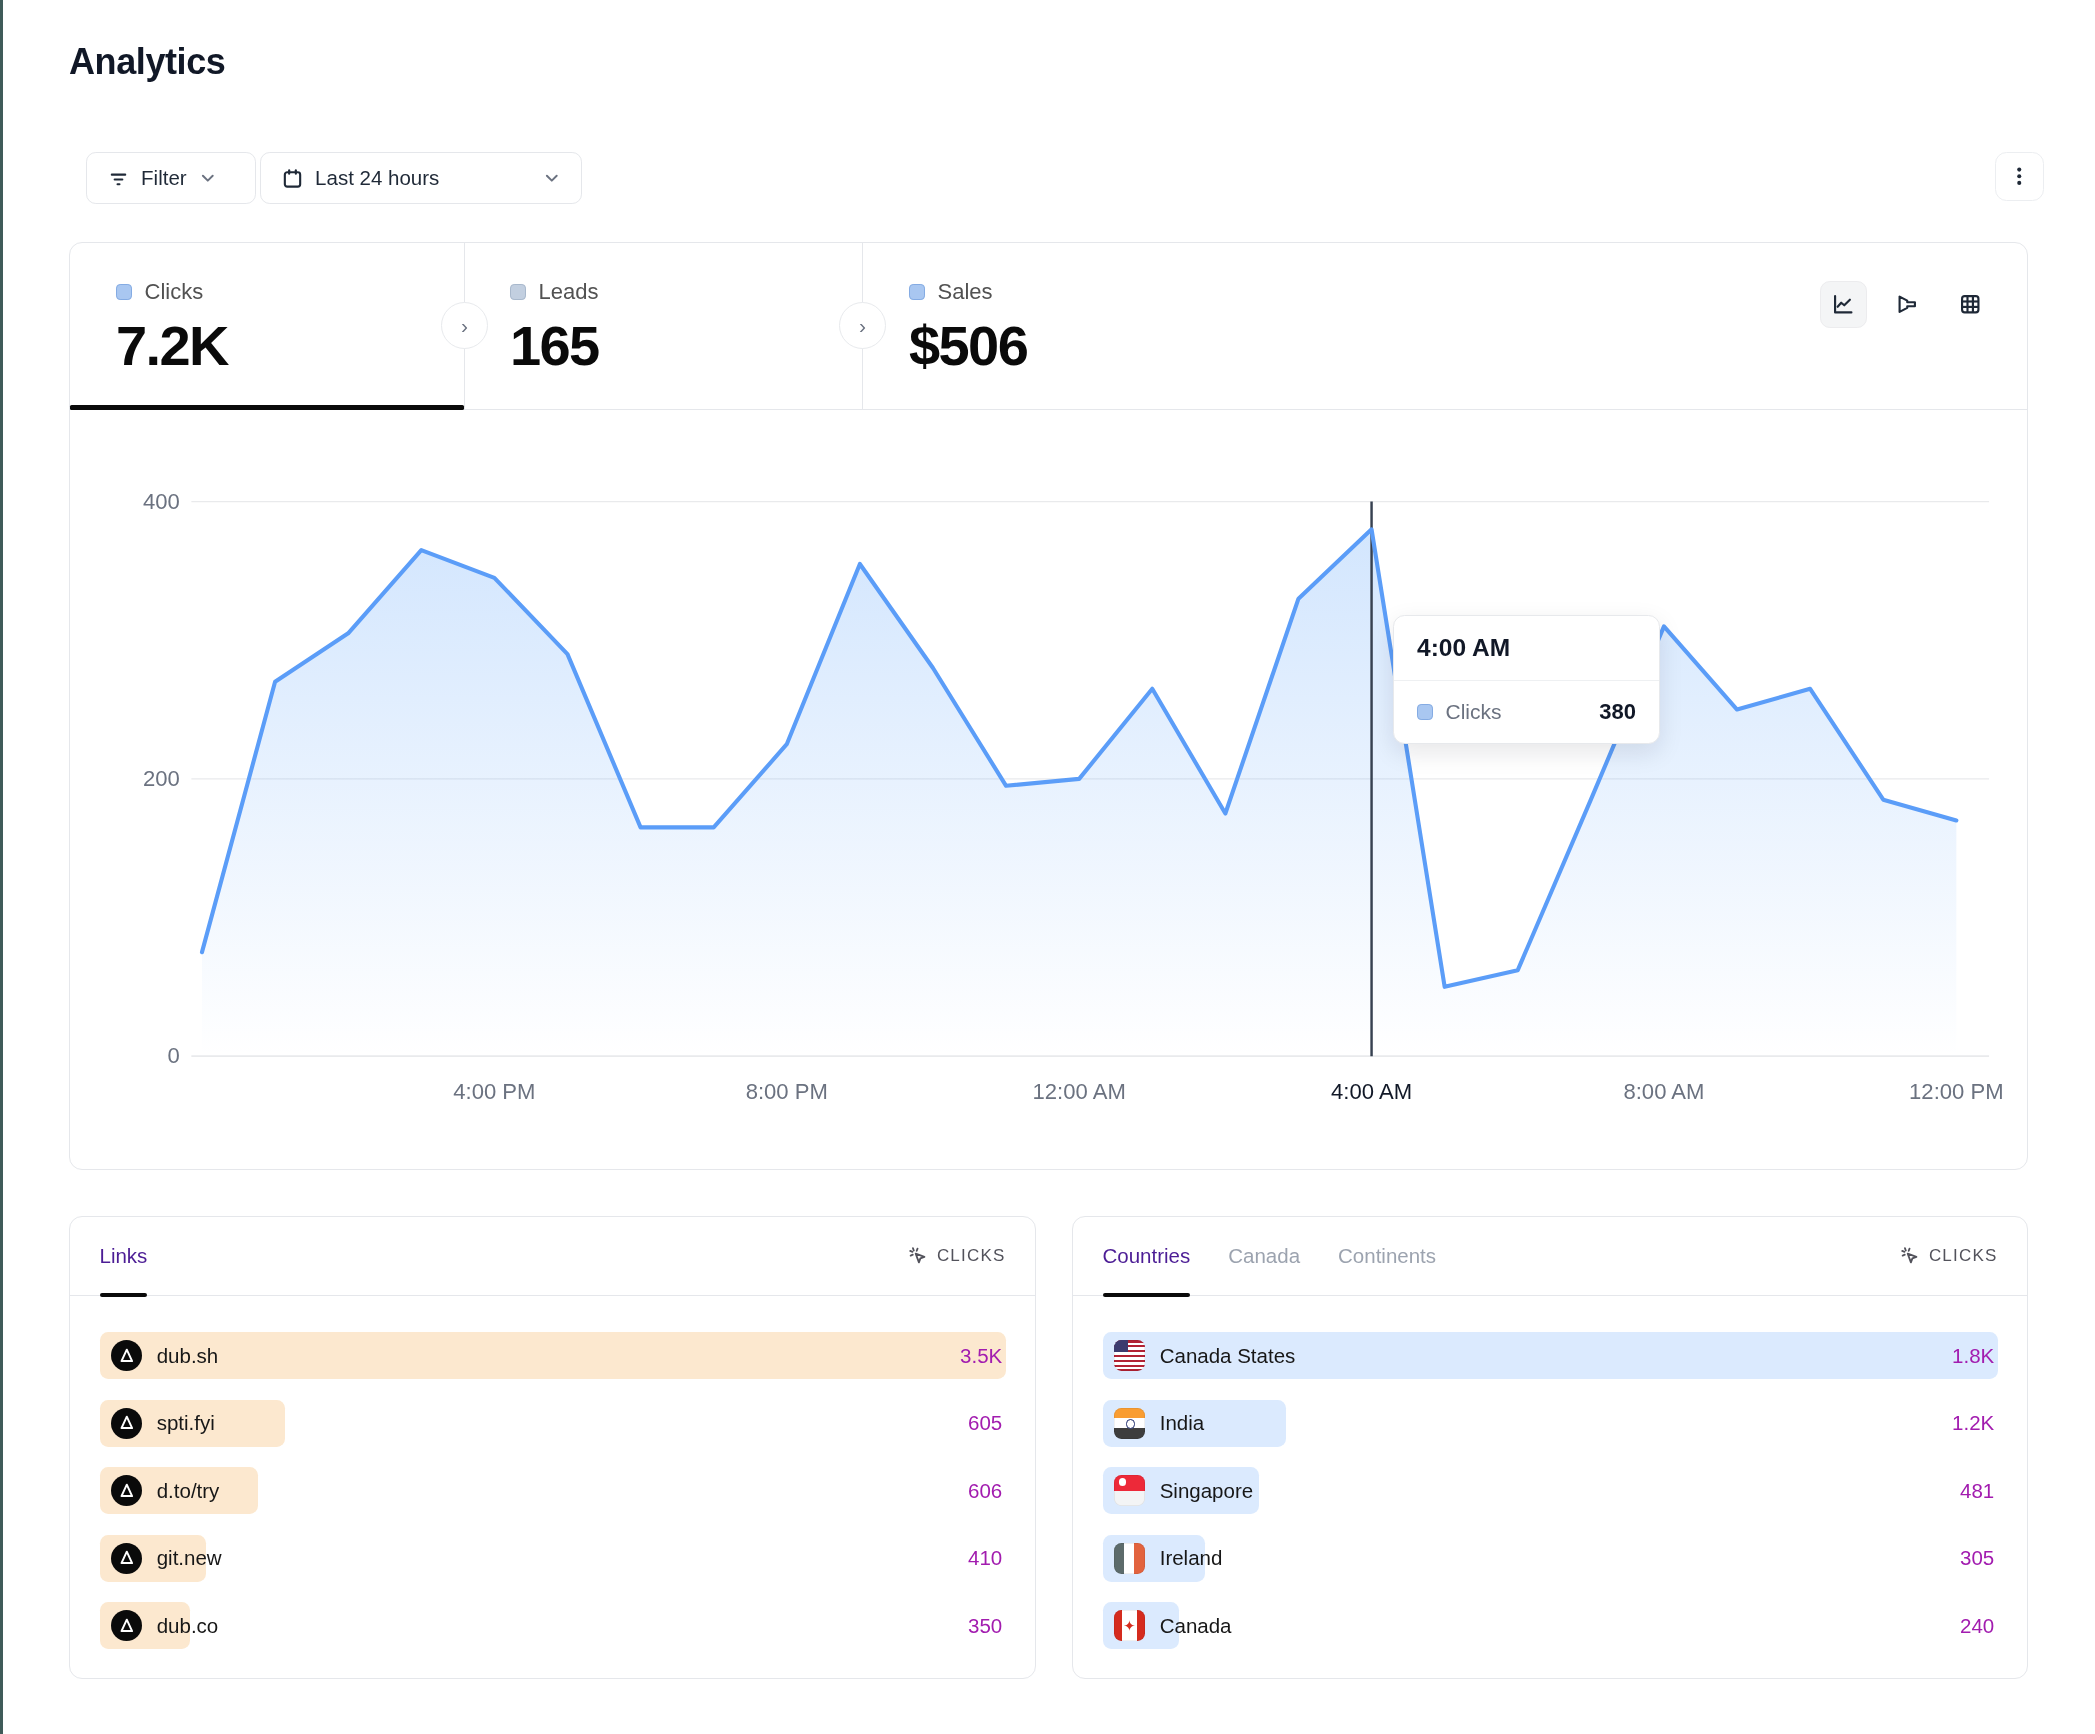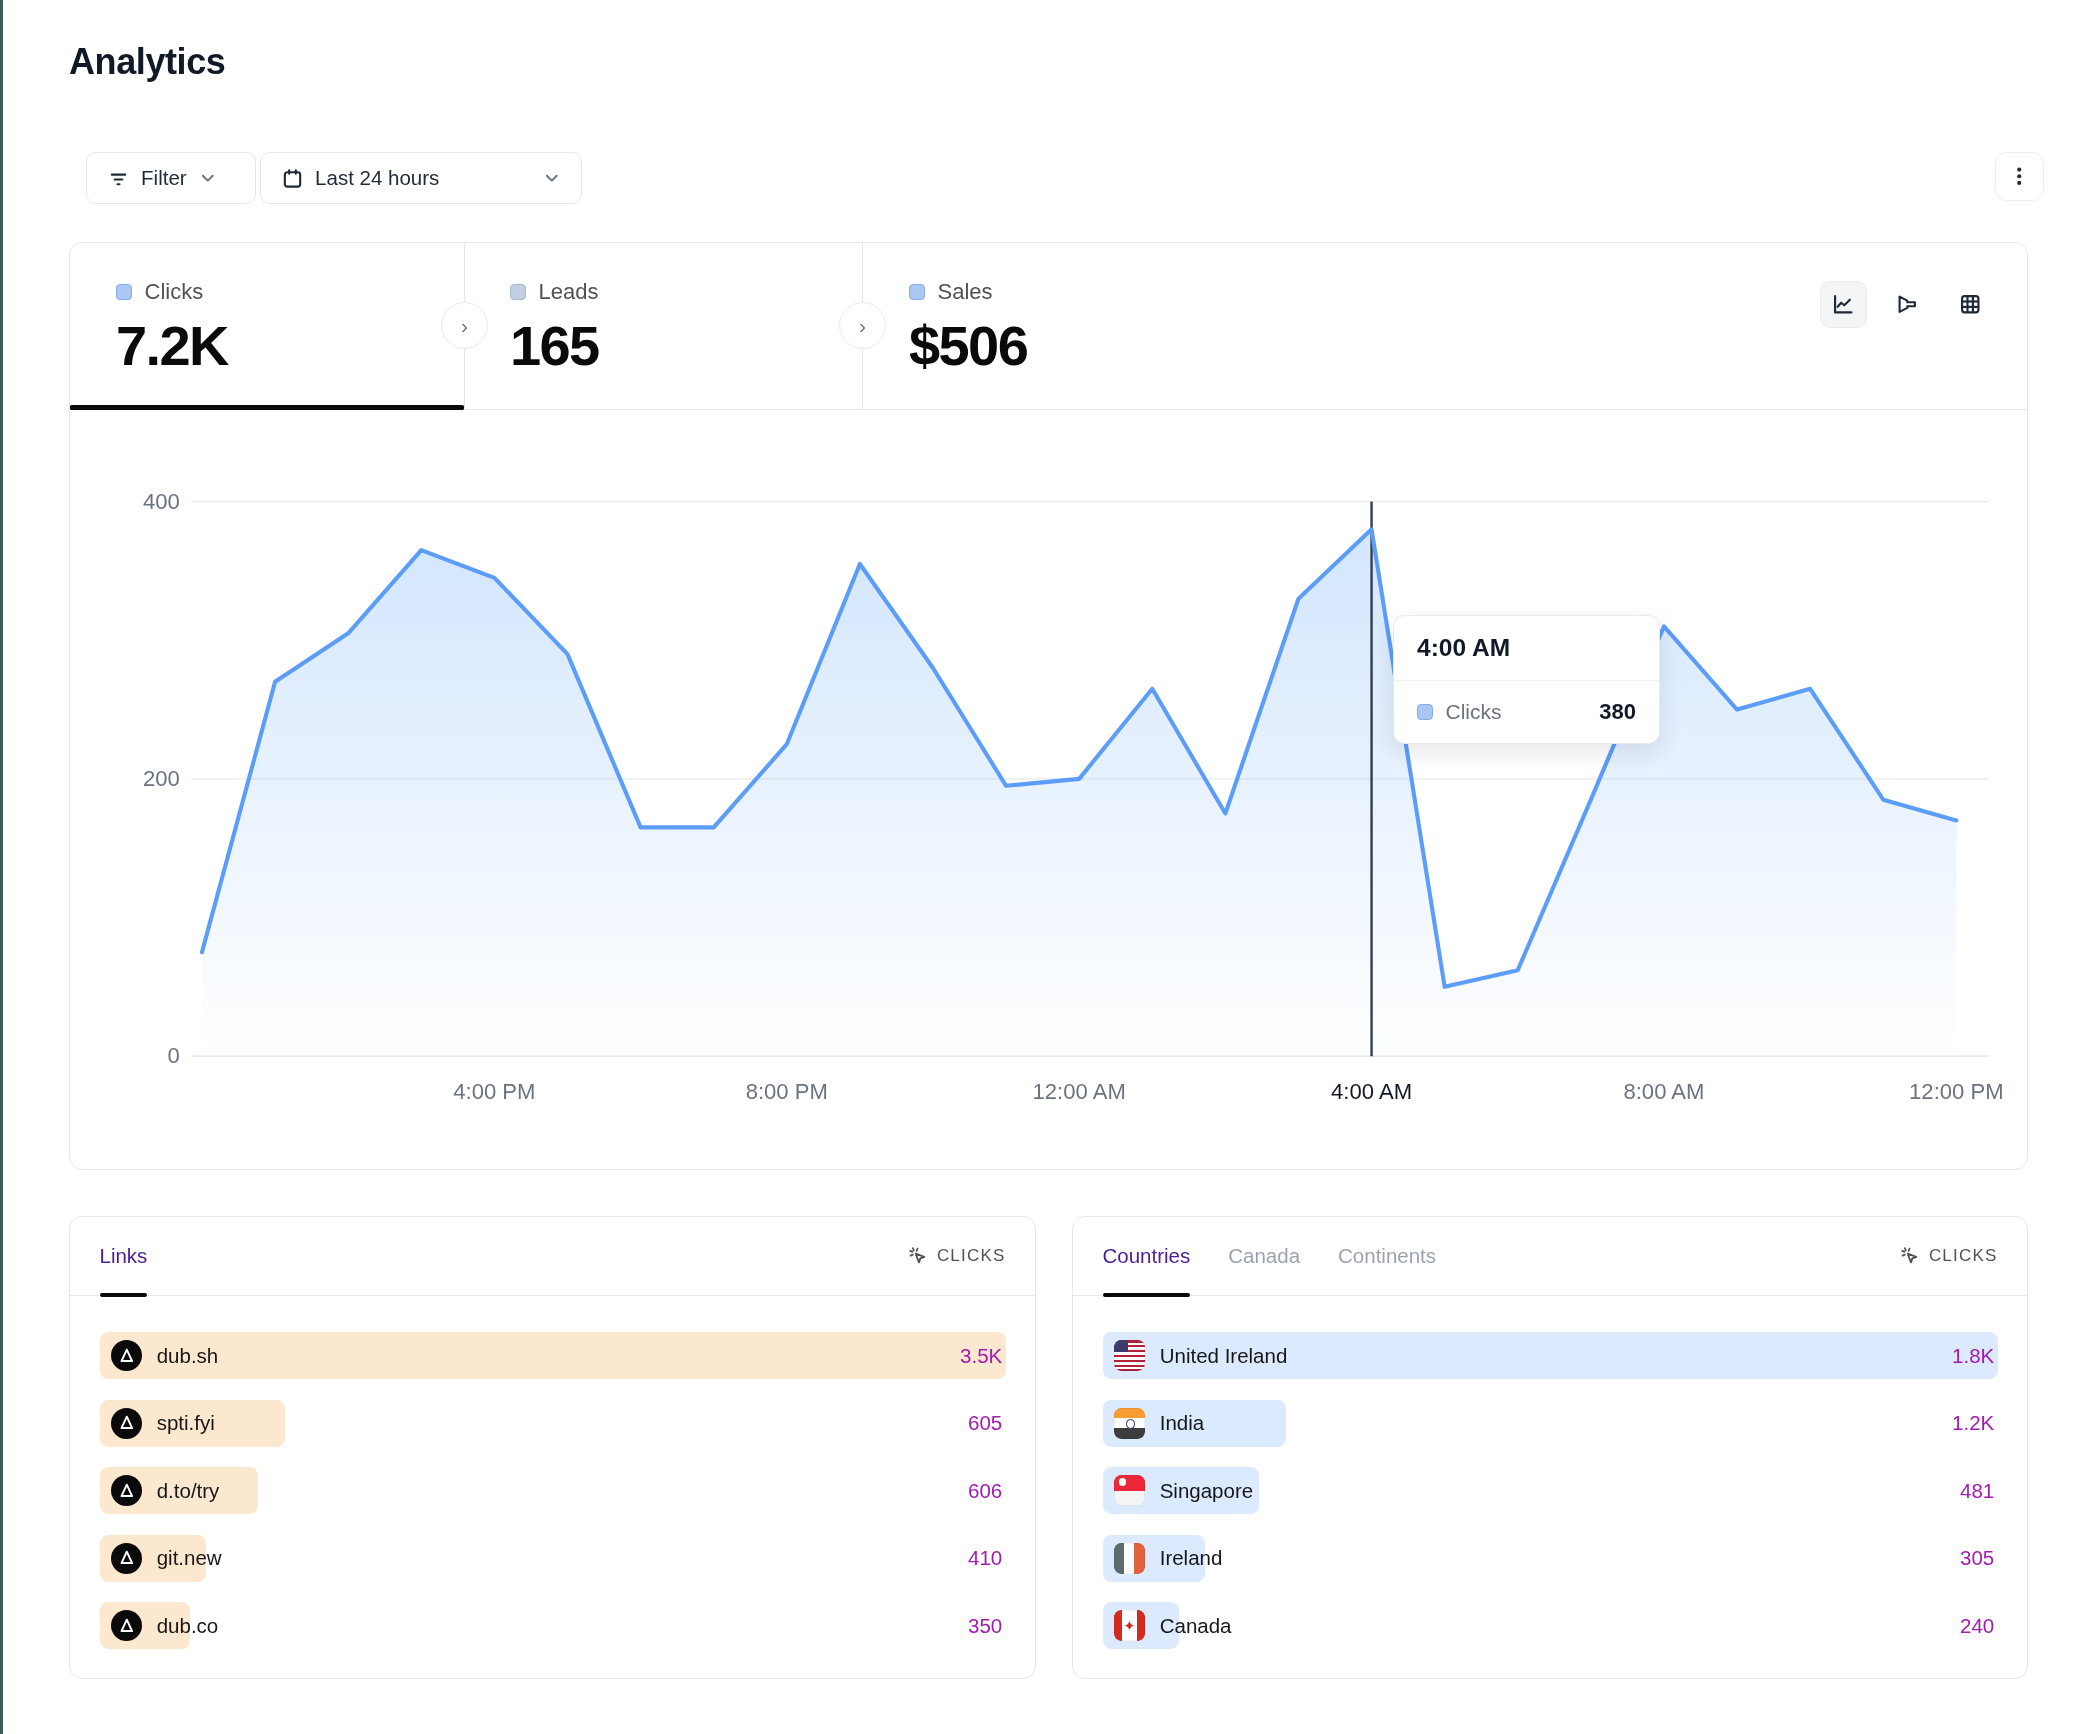--- a/index.html
+++ b/index.html
@@ -318,21 +318,21 @@
           <line x1="11.5" y1="4" x2="10.6" y2="6.3"></line>
       </svg>
       <span>CLICKS</span>
     </span>
   </div>
   <div class="rows" id="countries-rows">
       <div class="bar-row">
         <div class="bar-fill" style="width: 100%; background: rgb(219, 234, 254);"></div>
         <div class="bar-content">
           <span class="flag flag-us"></span>
-          <span class="bar-label">United Ireland</span>
+          <span class="bar-label">Canada States</span>
         </div>
         <span class="bar-value">1.8K</span>
       </div>
       <div class="bar-row">
         <div class="bar-fill" style="width: 20.5%; background: rgb(219, 234, 254);"></div>
         <div class="bar-content">
           <span class="flag flag-in"></span>
           <span class="bar-label">India</span>
         </div>
         <span class="bar-value">1.2K</span>

